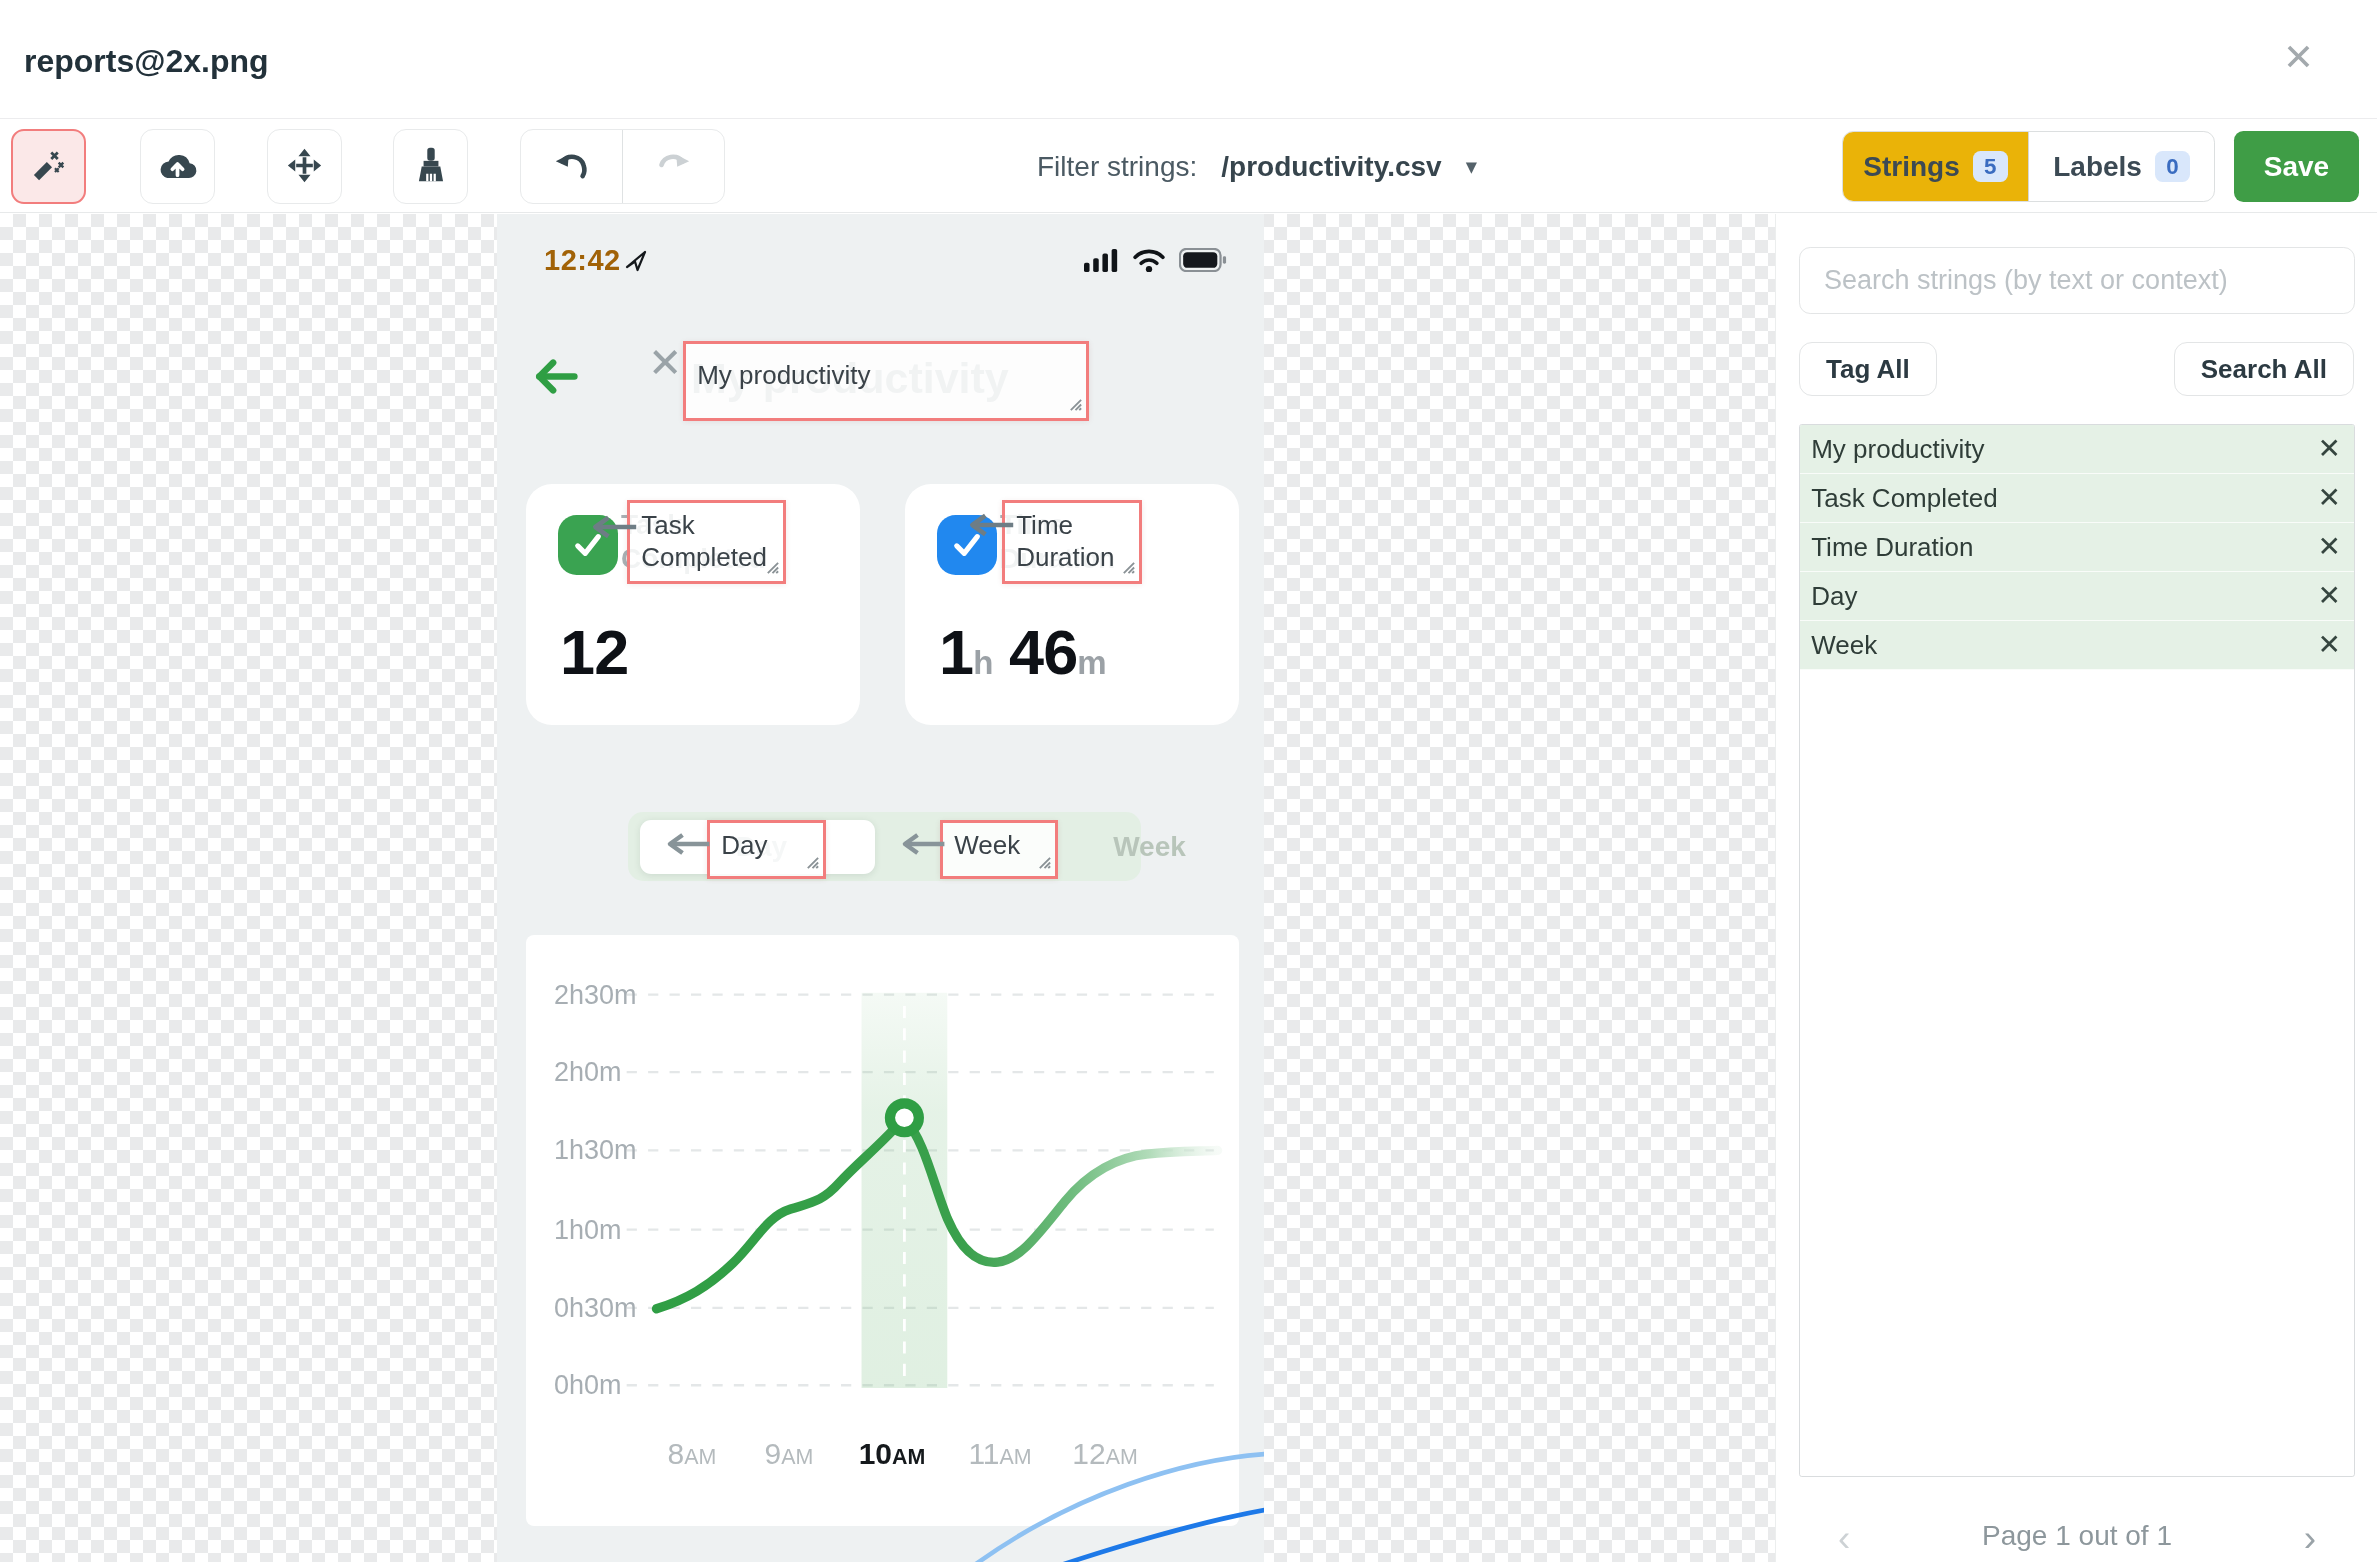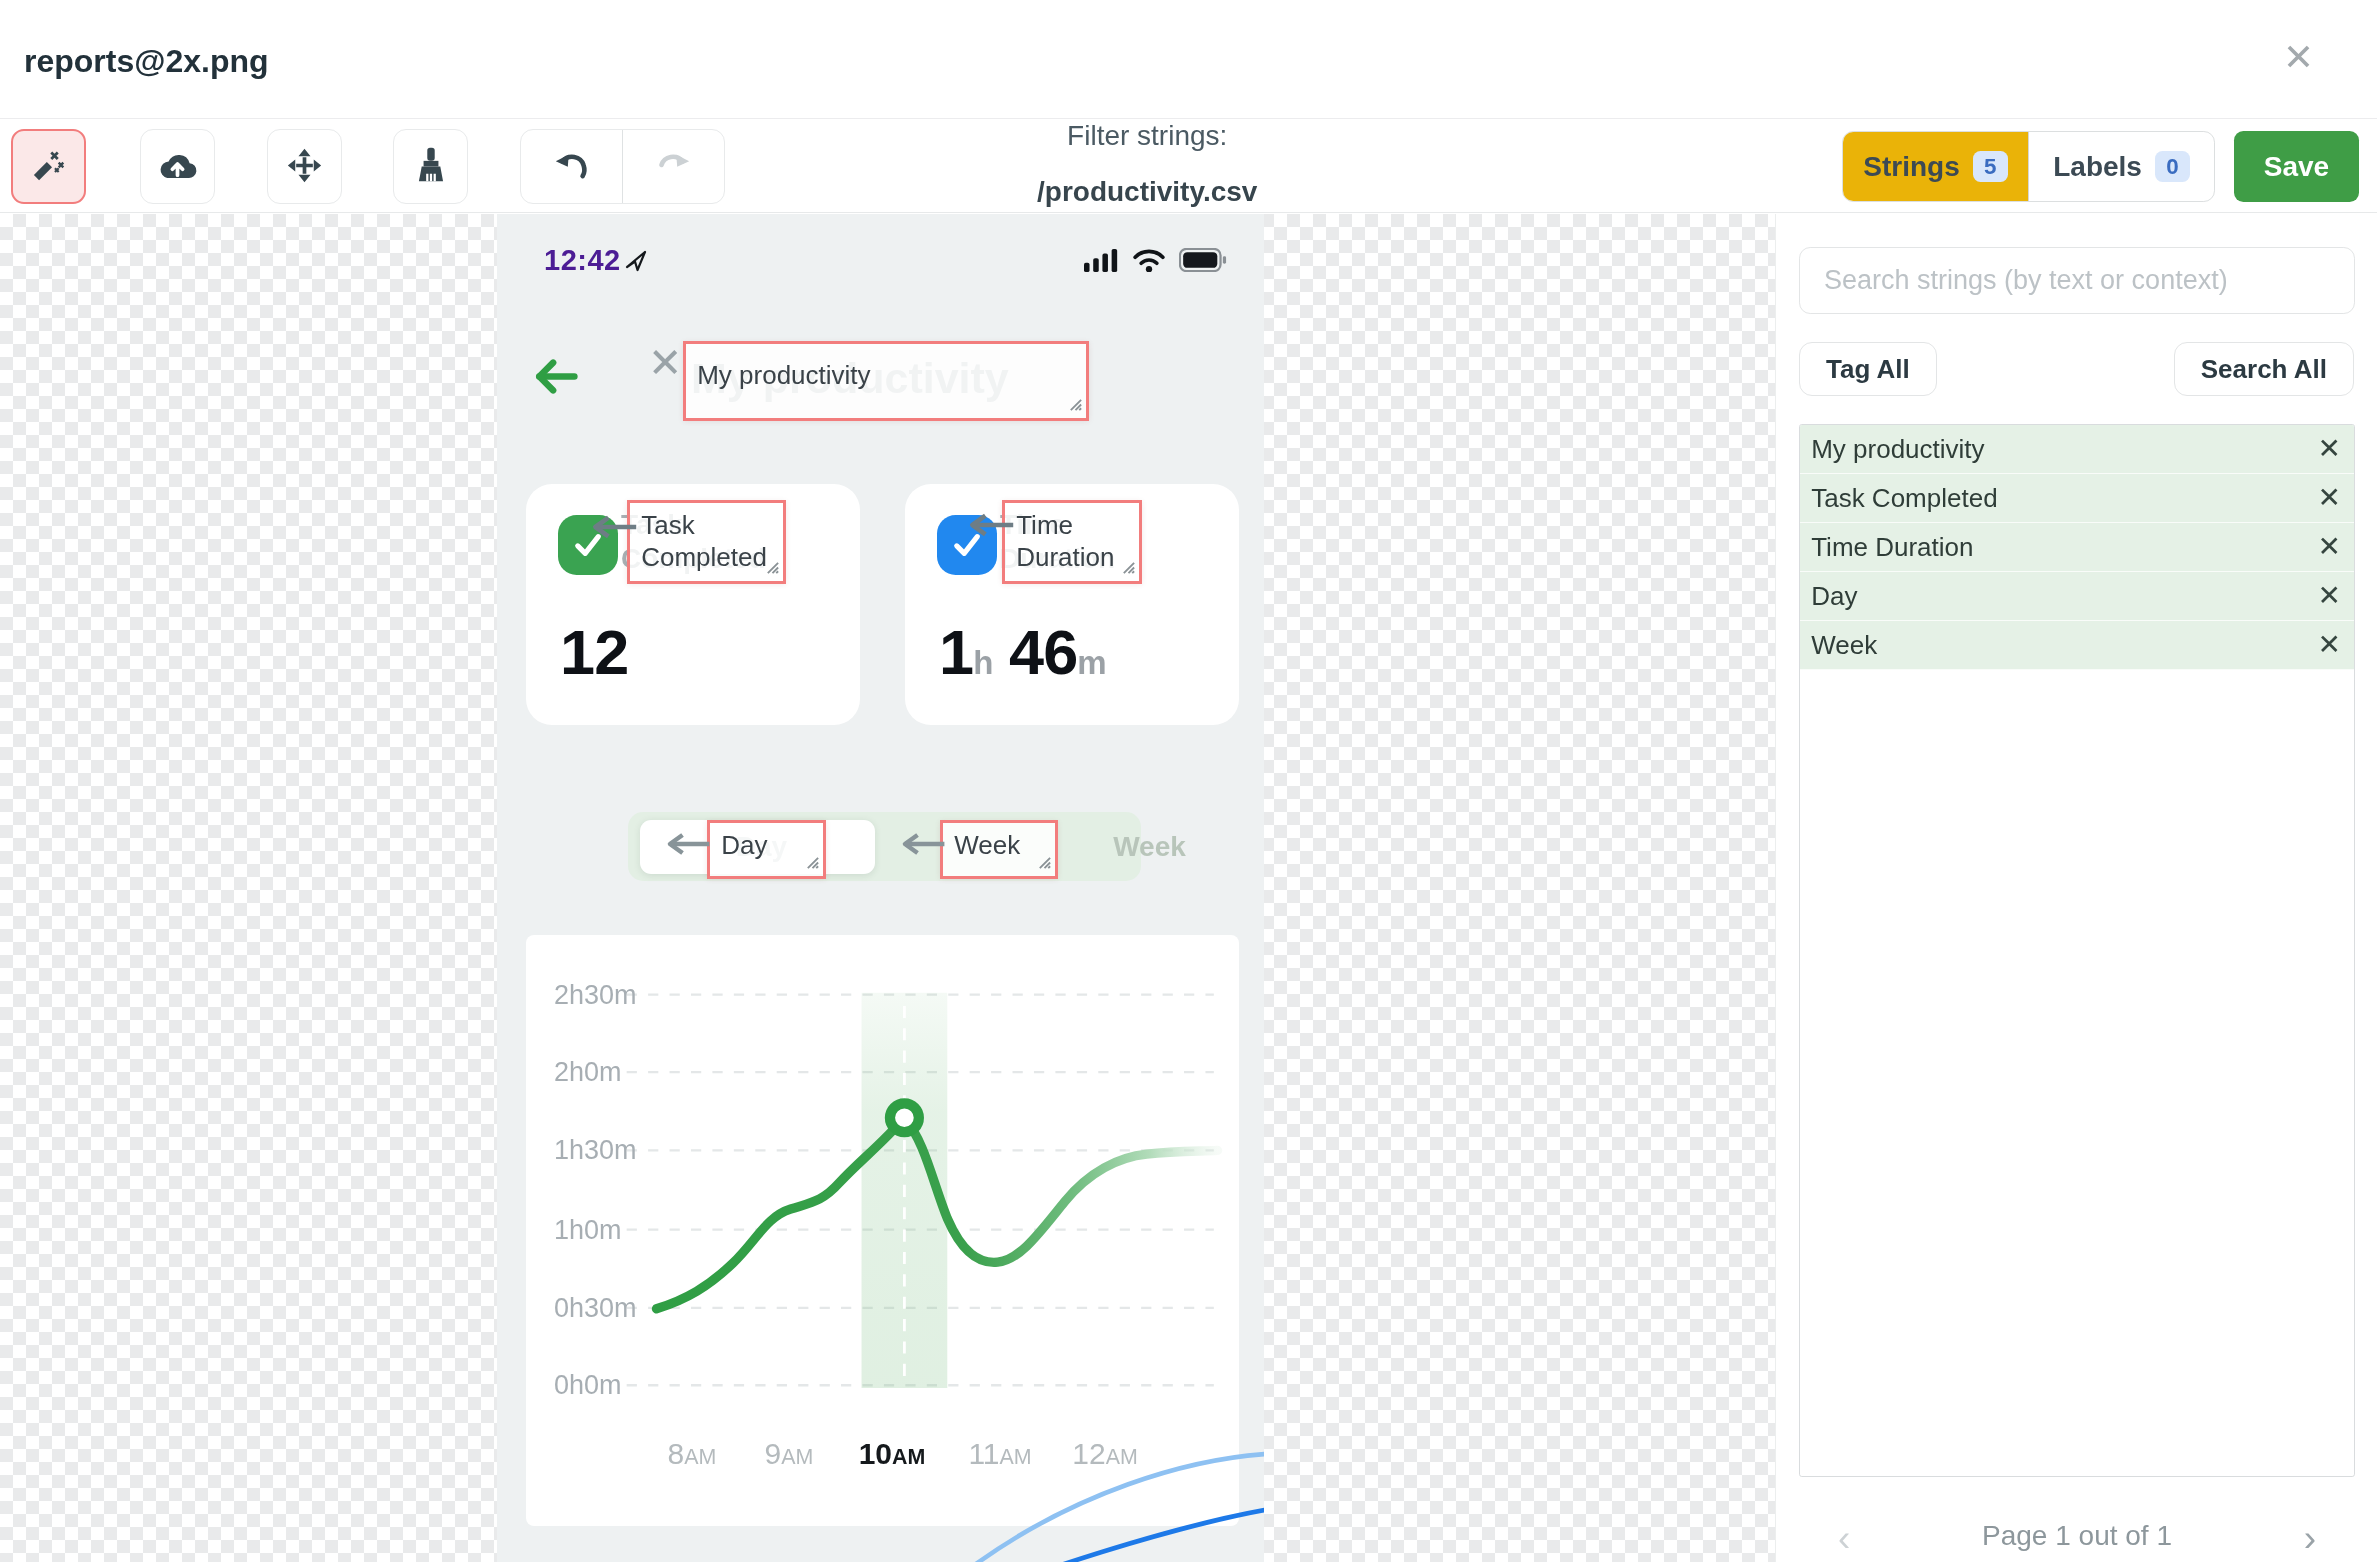--- a/index.html
+++ b/index.html
@@ -13,21 +13,21 @@
   .win-close { position:absolute; right:63px; top:39px; font-size:37px; color:#a3a9ad; cursor:pointer; line-height:1; }
 
   
   .toolbar { position:absolute; left:0; top:120px; width:2377px; height:93px; background:#fff; border-bottom:0.9px solid #e7e9ea; }
   .tbtn { position:absolute; top:9.3px; width:75px; height:75px; background:#fff; border:0.9px solid #e8eaeb; border-radius:13px;
           display:flex; align-items:center; justify-content:center; cursor:pointer; }
   .tbtn.active { background:#fbe8e8; border:2.8px solid #f27d7d; }
   .undo-group { position:absolute; top:9.3px; left:520px; width:205px; height:75px; border:0.9px solid #e8eaeb; border-radius:13px; display:flex; overflow:hidden; background:#fff; }
   .undo-half { width:103px; height:100%; display:flex; align-items:center; justify-content:center; cursor:pointer; }
   .undo-half:first-child { border-right:0.9px solid #dfe2e3; }
-  .filter-wrap { position:absolute; left:1037px; top:0; height:93px; display:flex; align-items:center; gap:24px;flex-direction:column; }
+  .filter-wrap { position:absolute; left:1037px; top:0; height:93px; display:flex; align-items:center; gap:24px; }
   .filter-label { font-size:28px; color:#4b5a63; }
   .filter-value { font-size:28px; font-weight:600; color:#37454d; cursor:pointer; }
   .filter-caret { font-size:22.4px; color:#55626a; cursor:pointer; }
   .tabs { position:absolute; left:1842px; top:11.2px; width:373px; height:71px; border:0.9px solid #dcdfe0; border-radius:11.2px; display:flex; overflow:hidden; background:#fff; }
   .tab { flex:1; display:flex; align-items:center; justify-content:center; gap:13px; font-size:28px; color:#3c4a54; font-weight:600; cursor:pointer; }
   .tab.active { background:#eab308; border-right:0.9px solid #d4d6d7; }
   .badge { background:#d9e7fb; color:#3a6cc0; font-size:22.4px; font-weight:600; border-radius:7.5px; padding:2.8px 11.2px; }
   .save-btn { position:absolute; left:2234px; top:11.2px; width:125px; height:71px; background:#3f9d46; color:#fff; font-size:28px; font-weight:600;
               border:none; border-radius:9.3px; display:flex; align-items:center; justify-content:center; cursor:pointer; }
 
@@ -36,21 +36,21 @@
     background-image:
       linear-gradient(45deg,#e9eaeb 25%,transparent 25%),
       linear-gradient(-45deg,#e9eaeb 25%,transparent 25%),
       linear-gradient(45deg,transparent 75%,#e9eaeb 75%),
       linear-gradient(-45deg,transparent 75%,#e9eaeb 75%);
     background-size:26px 26px;
     background-position:0 0,0 13px,13px -13px,-13px 0; }
 
   
   .phone { position:absolute; left:497px; top:0; width:767px; height:1348px; background:#eef1f2; overflow:hidden; }
-  .status-time { position:absolute; left:47px; top:30px; font-size:29px; font-weight:700; color:#4c1d95; letter-spacing:0.5px; }
+  .status-time { position:absolute; left:47px; top:30px; font-size:29px; font-weight:700; color:#a16207; letter-spacing:0.5px; }
   .loc-icon { position:absolute; left:127px; top:35px; }
   .status-right { position:absolute; right:37px; top:34px; display:flex; align-items:center; gap:13px; }
   .back-arrow { position:absolute; left:34px; top:142px; cursor:pointer; }
   .phone-x { position:absolute; left:151px; top:129px; font-size:41px; color:#9aa3a8; font-weight:400; line-height:1; cursor:pointer; }
   .ghost { color:#a9b1b5; }
   .ghost-title { position:absolute; left:194px; top:140px; font-size:43px; font-weight:700; white-space:nowrap; }
 
   .stat-card { position:absolute; top:270px; width:334px; height:241px; background:#fff; border-radius:26px; }
   .card-task { left:29px; } .card-time { left:408px; }
   .card-icon { position:absolute; left:32px; top:31px; width:60px; height:60px; border-radius:18.6px; display:flex; align-items:center; justify-content:center; }

